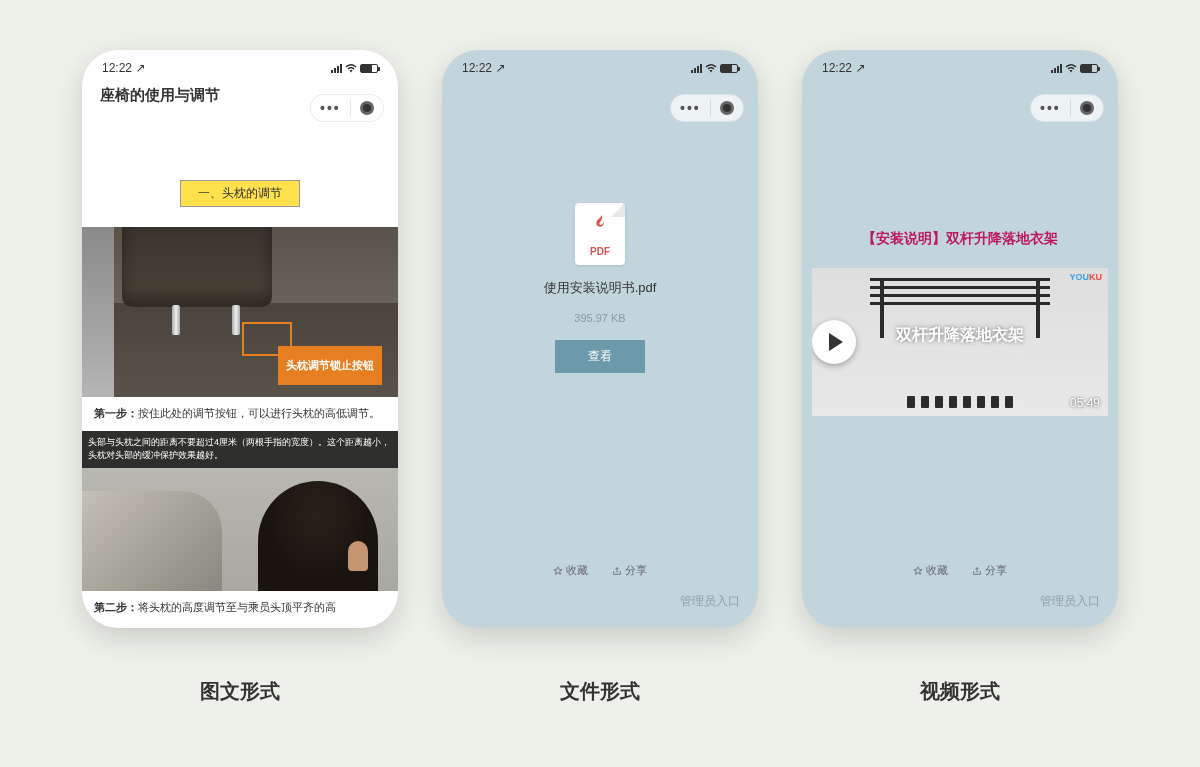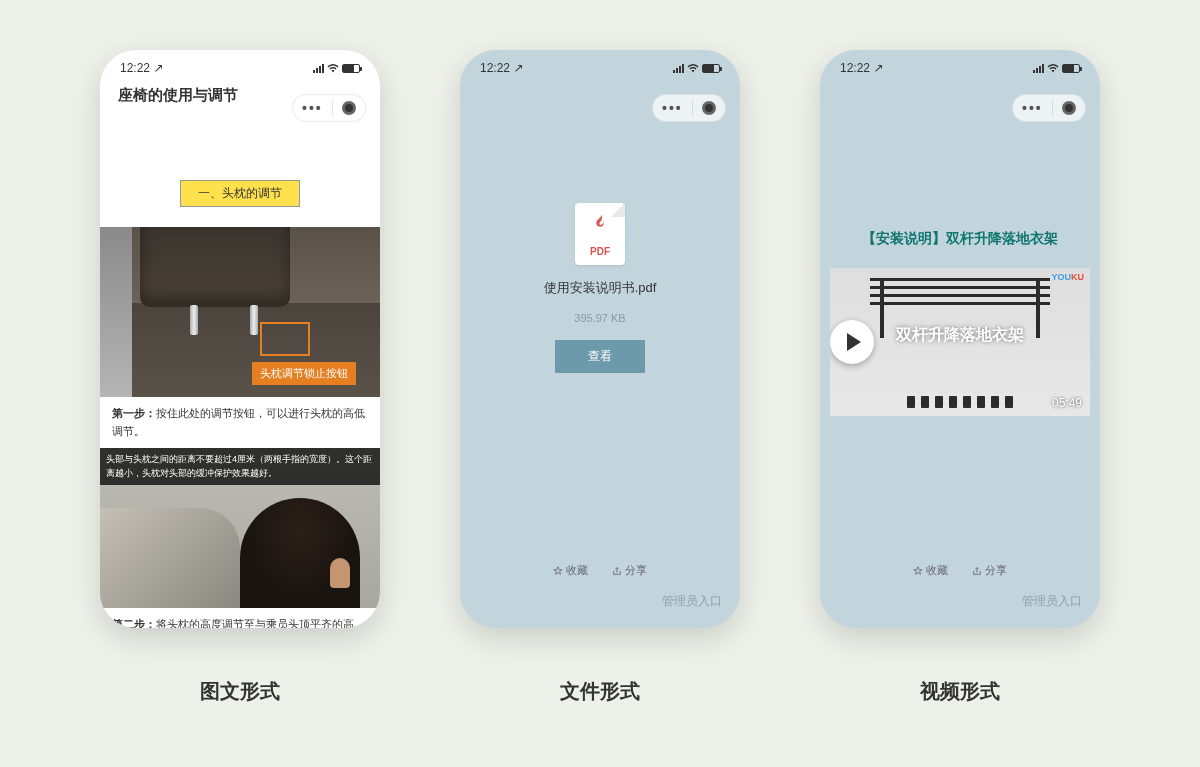--- a/index.html
+++ b/index.html
@@ -12,21 +12,21 @@
       justify-content: space-around;
       align-items: flex-start;
       padding: 50px 60px 0;
     }
     .col {
       display: flex;
       flex-direction: column;
       align-items: center;
     }
     .phone {
-      width: 280px;
+      width: 316px;
       height: 578px;
       background: #fff;
       border-radius: 36px;
       box-shadow: 0 10px 30px rgba(0,0,0,0.15);
       position: relative;
       overflow: hidden;
       margin-bottom: 50px;
     }
     .phone.blue { background: #c2d4dc; }
     .notch {
@@ -115,23 +115,23 @@
     .img-box .headrest {
       position:absolute; top:0; left:40px; width:150px; height:80px;
       background: linear-gradient(180deg,#3a342e,#4c4438);
       border-radius: 0 0 10px 10px;
       box-shadow: inset 0 -10px 15px rgba(0,0,0,0.4);
     }
     .img-box .post1,.img-box .post2{position:absolute;top:78px;width:8px;height:30px;background:linear-gradient(90deg,#aaa,#eee,#aaa);border-radius:2px;}
     .img-box .post1{left:90px}.img-box .post2{left:150px}
     .img-box .frame{position:absolute;left:160px;top:95px;width:50px;height:34px;border:2px solid #e67e22;}
     .img-box .lab {
-      position: absolute; right: 24px; bottom: 12px;
+      position: absolute; right: 16px; bottom: 12px;
       background: #e67e22; color: #fff;
-      font-size: 11px; padding: 4px 8px;
+      font-size: 11px; padding: 12px 8px; font-weight: bold;
     }
     .caption {
       font-size: 11px;
       color: #333;
       padding: 8px 12px;
       line-height: 1.6;
     }
     .caption b { font-weight: 600; }
     .img2 {
       width: 100%;
@@ -200,21 +200,21 @@
     }
     .bottom-bar span { display:inline-flex; align-items:center; gap:3px; }
     .admin-entry {
       position:absolute; bottom:18px; right:18px;
       font-size:12px; color:#90a0a8;margin-left:43px;
     }
 
     
     .p3-title {
       position:absolute; top:180px; left:0; right:0;
-      text-align:center; font-size:14px; font-weight:600; color:#0f766e;
+      text-align:center; font-size:14px; font-weight:600; color:#be185d;
     }
     .video-box {
       position:absolute; top:218px; left:10px; right:10px;
       height:148px;
       background: linear-gradient(180deg, #dedede 0%, #e8e8e8 100%);
       display:flex; align-items:center; 
       overflow:hidden;
     }
     .video-box .rack {
       position:absolute; top:10px; left:50%; transform:translateX(-50%);

